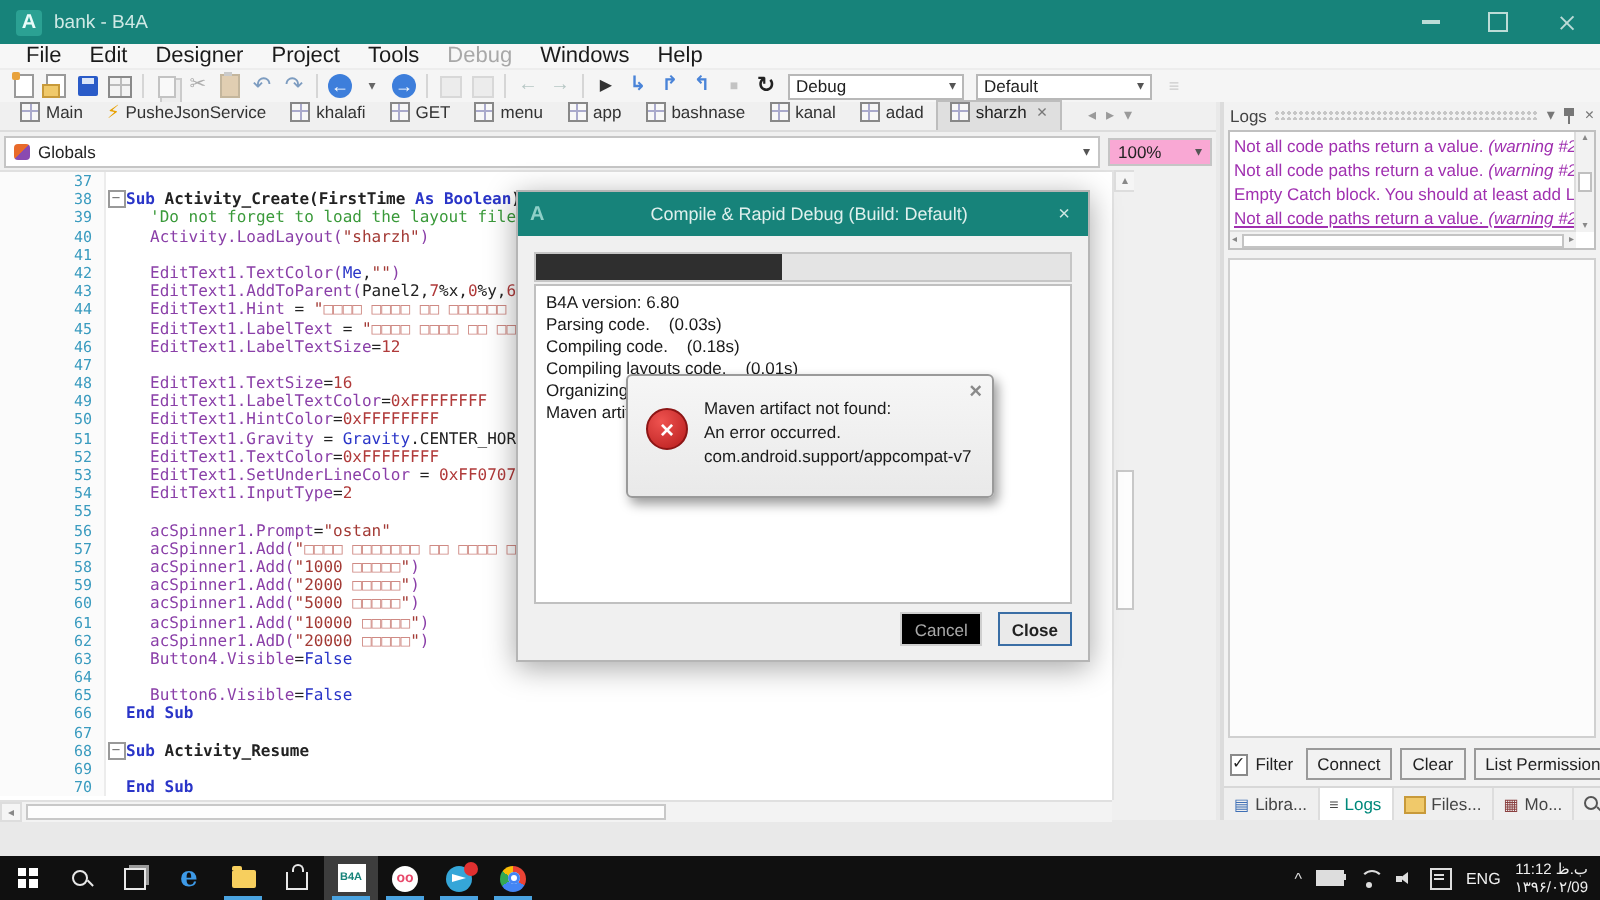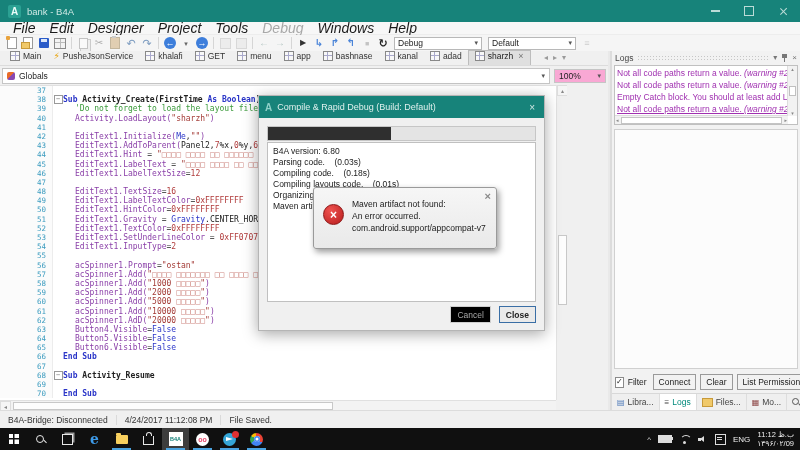--- a/index.html
+++ b/index.html
@@ -13,21 +13,21 @@
   .win-controls{margin-left:auto;display:flex;height:100%;}
   .winbtn{width:34px;height:100%;display:flex;align-items:center;justify-content:center;color:#bcdcd7;}
   .glyph-min{width:9px;height:1.5px;background:#bcdcd7;display:block;}
   .glyph-max{width:8px;height:8px;border:1.2px solid #bcdcd7;display:block;}
   .glyph-x{position:relative;width:9px;height:9px;display:block;}
   .glyph-x::before,.glyph-x::after{content:"";position:absolute;left:4px;top:0;width:1.4px;height:9px;background:#bcdcd7;}
   .glyph-x::before{transform:rotate(45deg);} .glyph-x::after{transform:rotate(-45deg);}
 
   
   .menubar{position:absolute;left:0;top:22px;width:800px;height:13px;background:#f7f7f7;display:flex;align-items:center;padding-left:6px;box-sizing:border-box;border-bottom:1px solid #ededed;}
-  .menu-item{padding:4px 7px;font-size:14px;color:#1a1a1a;font-style:italic;}
+  .menu-item{padding:4px 7px;font-size:11px;color:#1a1a1a;}
   .menu-item.disabled{color:#a8a8a8;}
 
   
   .toolbar{position:absolute;left:0;top:35px;width:800px;height:16px;background:#f5f5f5;display:flex;align-items:center;padding-left:4px;box-sizing:border-box;}
   .tbtn{width:16px;height:14px;display:flex;align-items:center;justify-content:center;}
   .tbtn.dim{opacity:.45;}
   .tsep{width:1px;height:12px;background:#d6d6d6;margin:0 3px;}
   .ti{display:inline-flex;align-items:center;justify-content:center;font-size:9px;line-height:1;}
   .i-page{width:8px;height:10px;background:#fff;border:1px solid #9a9a9a;position:relative;}
   .i-page::after{content:"";position:absolute;left:-2px;top:-2px;width:4px;height:4px;background:#e8a23c;border-radius:1px;}
@@ -90,21 +90,21 @@
   .vthumb{position:absolute;left:1px;top:150px;width:9px;height:70px;background:#fdfdfd;border:1px solid #c8c8c8;box-sizing:border-box;}
   .hscroll{position:absolute;left:0;top:334px;width:556px;height:10px;background:#f3f3f3;border-top:1px solid #e0e0e0;display:flex;}
   .hscroll .sbtn{width:11px;height:100%;display:flex;align-items:center;justify-content:center;color:#888;font-size:6px;background:#f5f5f5;border:1px solid #ddd;box-sizing:border-box;}
   .hthumb{margin-left:2px;width:320px;height:8px;margin-top:1px;background:#fdfdfd;border:1px solid #c8c8c8;box-sizing:border-box;}
   .editor-gap{position:absolute;left:567px;top:19px;width:41px;height:325px;background:#f0f0f0;}
 
   
   .dialog{position:absolute;left:258px;top:95px;width:287px;height:236px;background:#f0f0f0;border:1px solid #b5b5b5;box-shadow:0 3px 14px rgba(0,0,0,.35);z-index:50;box-sizing:border-box;}
   .dlg-title{height:22px;background:#17837a;display:flex;align-items:center;padding:0 6px;gap:5px;}
   .dlg-app-letter{color:#8fd0c8;font-weight:bold;font-size:10px;}
-  .dlg-title-text{color:#dff0ed;font-size:9px;flex:1;}
+  .dlg-title-text{color:#dff0ed;font-size:9px;flex:1;margin-left:48px;}
   .dlg-close{color:#cfe7e3;font-size:10px;padding:0 3px;}
   .dlg-progress{margin:8px 8px 0 8px;height:13px;background:#e4e4e4;border:1px solid #c6c6c6;position:relative;}
   .dlg-progress-fill{position:absolute;left:0;top:0;bottom:0;background:#2f2f2f;}
   .dlg-logbox{position:absolute;left:8px;top:46px;right:8px;height:160px;background:#fff;border:1px solid #c0c0c0;padding:3px 5px;box-sizing:border-box;overflow:hidden;}
   .dlog-line{font-size:8.5px;line-height:11px;color:#1a1a1a;white-space:pre;}
   .dlg-buttons{position:absolute;right:8px;bottom:7px;display:flex;gap:8px;}
   .dlg-btn{min-width:36px;height:17px;background:#e8e8e8;border:1px solid #aeaeae;font-size:8.5px;display:flex;align-items:center;justify-content:center;padding:0 6px;color:#222;}
   .dlg-btn.disabled{color:#a8a8a8;background:#000000;border-color:#cfcfcf;}
   .dlg-btn.default{border:1.5px solid #3a6ea5;background:#eaeaea;font-weight:bold;}
 
@@ -368,21 +368,21 @@
         <span class="zoom-label">100%</span>
         <span class="navcombo-arrow">▾</span>
       </div>
     </div>
     <div class="code-wrap">
         <div class="cline"><span class="lnum">37</span><span class="fold"></span><span class="ctext" style="padding-left: 0px;"></span></div>
         <div class="cline bold"><span class="lnum">38</span><span class="fold has"></span><span class="ctext" style="padding-left: 0px;"><span class="c-k">Sub </span><span class="c-p">Activity_Create(FirstTime </span><span class="c-k">As </span><span class="c-k">Boolean</span><span class="c-p">)</span></span></div>
         <div class="cline"><span class="lnum">39</span><span class="fold"></span><span class="ctext" style="padding-left: 12px;"><span class="c-c">'Do not forget to load the layout file create</span></span></div>
         <div class="cline"><span class="lnum">40</span><span class="fold"></span><span class="ctext" style="padding-left: 12px;"><span class="c-m">Activity.LoadLayout(</span><span class="c-s">"sharzh"</span><span class="c-m">)</span></span></div>
         <div class="cline"><span class="lnum">41</span><span class="fold"></span><span class="ctext" style="padding-left: 0px;"></span></div>
-        <div class="cline"><span class="lnum">42</span><span class="fold"></span><span class="ctext" style="padding-left: 12px;"><span class="c-m">EditText1.Initialize(</span><span class="c-k">Me</span><span class="c-p">,</span><span class="c-s">""</span><span class="c-m">)</span></span></div>
+        <div class="cline"><span class="lnum">42</span><span class="fold"></span><span class="ctext" style="padding-left: 12px;"><span class="c-m">EditText1.TextColor(</span><span class="c-k">Me</span><span class="c-p">,</span><span class="c-s">""</span><span class="c-m">)</span></span></div>
         <div class="cline"><span class="lnum">43</span><span class="fold"></span><span class="ctext" style="padding-left: 12px;"><span class="c-m">EditText1.AddToParent(</span><span class="c-p">Panel2,</span><span class="c-n">7</span><span class="c-p">%x,</span><span class="c-n">0</span><span class="c-p">%y,</span><span class="c-n">68</span><span class="c-p">%x,</span><span class="c-n">10</span><span class="c-p">%</span></span></div>
         <div class="cline"><span class="lnum">44</span><span class="fold"></span><span class="ctext" style="padding-left: 12px;"><span class="c-m">EditText1.Hint</span><span class="c-p"> = </span><span class="c-s">"</span><span class="c-sb">□□□□ □□□□ □□ □□□□□□ □□□□□</span><span class="c-s">"</span></span></div>
         <div class="cline"><span class="lnum">45</span><span class="fold"></span><span class="ctext" style="padding-left: 12px;"><span class="c-m">EditText1.LabelText</span><span class="c-p"> = </span><span class="c-s">"</span><span class="c-sb">□□□□ □□□□ □□ □□□□□□ □□</span></span></div>
         <div class="cline"><span class="lnum">46</span><span class="fold"></span><span class="ctext" style="padding-left: 12px;"><span class="c-m">EditText1.LabelTextSize</span><span class="c-p">=</span><span class="c-n">12</span></span></div>
         <div class="cline"><span class="lnum">47</span><span class="fold"></span><span class="ctext" style="padding-left: 0px;"></span></div>
         <div class="cline"><span class="lnum">48</span><span class="fold"></span><span class="ctext" style="padding-left: 12px;"><span class="c-m">EditText1.TextSize</span><span class="c-p">=</span><span class="c-n">16</span></span></div>
         <div class="cline"><span class="lnum">49</span><span class="fold"></span><span class="ctext" style="padding-left: 12px;"><span class="c-m">EditText1.LabelTextColor</span><span class="c-p">=</span><span class="c-n">0xFFFFFFFF</span></span></div>
         <div class="cline"><span class="lnum">50</span><span class="fold"></span><span class="ctext" style="padding-left: 12px;"><span class="c-m">EditText1.HintColor</span><span class="c-p">=</span><span class="c-n">0xFFFFFFFF</span></span></div>
         <div class="cline"><span class="lnum">51</span><span class="fold"></span><span class="ctext" style="padding-left: 12px;"><span class="c-m">EditText1.Gravity</span><span class="c-p"> = </span><span class="c-k">Gravity</span><span class="c-p">.CENTER_HORIZONTAL</span></span></div>
         <div class="cline"><span class="lnum">52</span><span class="fold"></span><span class="ctext" style="padding-left: 12px;"><span class="c-m">EditText1.TextColor</span><span class="c-p">=</span><span class="c-n">0xFFFFFFFF</span></span></div>
@@ -390,21 +390,21 @@
         <div class="cline"><span class="lnum">54</span><span class="fold"></span><span class="ctext" style="padding-left: 12px;"><span class="c-m">EditText1.InputType</span><span class="c-p">=</span><span class="c-n">2</span></span></div>
         <div class="cline"><span class="lnum">55</span><span class="fold"></span><span class="ctext" style="padding-left: 0px;"></span></div>
         <div class="cline"><span class="lnum">56</span><span class="fold"></span><span class="ctext" style="padding-left: 12px;"><span class="c-m">acSpinner1.Prompt</span><span class="c-p">=</span><span class="c-s">"ostan"</span></span></div>
         <div class="cline"><span class="lnum">57</span><span class="fold"></span><span class="ctext" style="padding-left: 12px;"><span class="c-m">acSpinner1.Add(</span><span class="c-s">"</span><span class="c-sb">□□□□ □□□□□□□ □□ □□□□ □□□□ □□□□</span></span></div>
         <div class="cline"><span class="lnum">58</span><span class="fold"></span><span class="ctext" style="padding-left: 12px;"><span class="c-m">acSpinner1.Add(</span><span class="c-s">"1000 </span><span class="c-sb">□□□□□</span><span class="c-s">"</span><span class="c-m">)</span></span></div>
         <div class="cline"><span class="lnum">59</span><span class="fold"></span><span class="ctext" style="padding-left: 12px;"><span class="c-m">acSpinner1.Add(</span><span class="c-s">"2000 </span><span class="c-sb">□□□□□</span><span class="c-s">"</span><span class="c-m">)</span></span></div>
         <div class="cline"><span class="lnum">60</span><span class="fold"></span><span class="ctext" style="padding-left: 12px;"><span class="c-m">acSpinner1.Add(</span><span class="c-s">"5000 </span><span class="c-sb">□□□□□</span><span class="c-s">"</span><span class="c-m">)</span></span></div>
         <div class="cline"><span class="lnum">61</span><span class="fold"></span><span class="ctext" style="padding-left: 12px;"><span class="c-m">acSpinner1.Add(</span><span class="c-s">"10000 </span><span class="c-sb">□□□□□</span><span class="c-s">"</span><span class="c-m">)</span></span></div>
         <div class="cline"><span class="lnum">62</span><span class="fold"></span><span class="ctext" style="padding-left: 12px;"><span class="c-m">acSpinner1.AdD(</span><span class="c-s">"20000 </span><span class="c-sb">□□□□□</span><span class="c-s">"</span><span class="c-m">)</span></span></div>
         <div class="cline"><span class="lnum">63</span><span class="fold"></span><span class="ctext" style="padding-left: 12px;"><span class="c-m">Button4.Visible</span><span class="c-p">=</span><span class="c-k">False</span></span></div>
-        <div class="cline"><span class="lnum">64</span><span class="fold"></span><span class="ctext" style="padding-left: 12px;"><span class="c-m">Button5.Visible</span><span class="c-p">=</span><span class="c-k">False</span></span></div>
+        <div class="cline"><span class="lnum">64</span><span class="fold"></span></div>
         <div class="cline"><span class="lnum">65</span><span class="fold"></span><span class="ctext" style="padding-left: 12px;"><span class="c-m">Button6.Visible</span><span class="c-p">=</span><span class="c-k">False</span></span></div>
         <div class="cline bold"><span class="lnum">66</span><span class="fold"></span><span class="ctext" style="padding-left: 0px;"><span class="c-k">End Sub</span></span></div>
         <div class="cline"><span class="lnum">67</span><span class="fold"></span><span class="ctext" style="padding-left: 0px;"></span></div>
         <div class="cline bold"><span class="lnum">68</span><span class="fold has"></span><span class="ctext" style="padding-left: 0px;"><span class="c-k">Sub </span><span class="c-p">Activity_Resume</span></span></div>
         <div class="cline"><span class="lnum">69</span><span class="fold"></span><span class="ctext" style="padding-left: 0px;"></span></div>
         <div class="cline bold"><span class="lnum">70</span><span class="fold"></span><span class="ctext" style="padding-left: 0px;"><span class="c-k">End Sub</span></span></div>
       </div>
     <div class="vscroll">
       <div class="sbtn">▴</div>
       <div class="vthumb"></div>
@@ -498,27 +498,20 @@
         <div class="btab">
           <span class="bi bi-modules">▦</span>
           <span>Mo...</span>
         </div>
         <div class="btab">
           <span class="bi-quick"></span>
         </div>
       </div>
   </div>
 
-  <div class="statusbar">
-    <span class="status-seg">B4A-Bridge: Disconnected</span>
-    <span class="status-div"></span>
-    <span class="status-seg">4/24/2017 11:12:08 PM</span>
-    <span class="status-div"></span>
-    <span class="status-seg">File Saved.</span>
-  </div>
 
   <div class="taskbar">
     <div class="tbapp">
         <span class="icon-win"></span>
       </div>
       <div class="tbapp">
         <span class="icon-search"></span>
       </div>
       <div class="tbapp">
         <span class="icon-taskview"></span>

